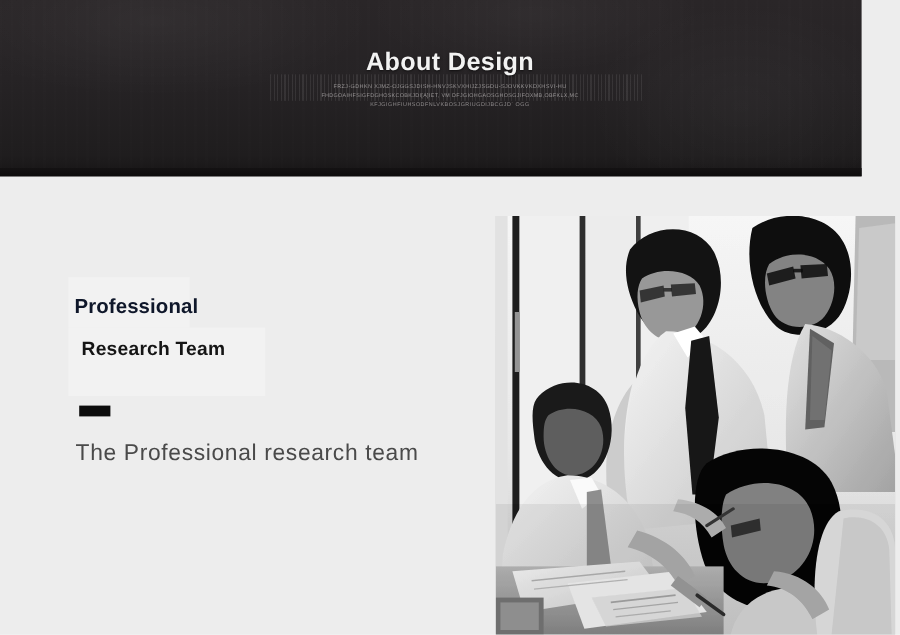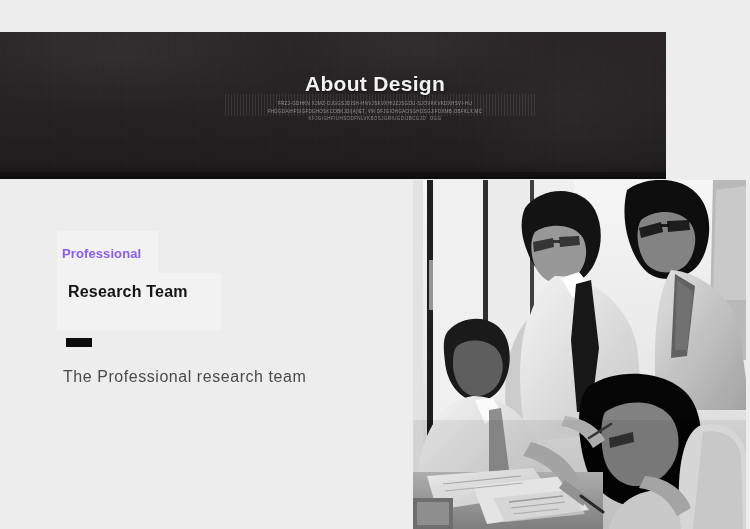--- a/index.html
+++ b/index.html
@@ -14,29 +14,28 @@
     background: #ededed;
     font-family: "Liberation Sans", sans-serif;
     position: relative;
   }
 
   
   .header {
     position: absolute;
     left: 0;
     top: 0;
-    width: 666px;
+    width: 718px;
     height: 147px;
     background:
       radial-gradient(ellipse 260px 90px at 18% 12%, rgba(255,255,255,0.045), rgba(255,255,255,0) 70%),
       radial-gradient(ellipse 200px 70px at 62% 8%,  rgba(255,255,255,0.035), rgba(255,255,255,0) 70%),
       radial-gradient(ellipse 180px 120px at 86% 60%, rgba(255,255,255,0.030), rgba(255,255,255,0) 72%),
       linear-gradient(180deg, #2a2628 0%, #262325 45%, #1f1d1e 88%, #171516 100%);
     overflow: hidden;
-    margin-top: 32px;
   }
 
   .header-texture {
     position: absolute;
     inset: 0;
     opacity: 0.5;
     background:
       repeating-linear-gradient(90deg, rgba(255,255,255,0.015) 0 2px, rgba(0,0,0,0) 2px 9px),
       repeating-linear-gradient(0deg, rgba(255,255,255,0.012) 0 1px, rgba(0,0,0,0) 1px 14px);
     pointer-events: none;
@@ -139,23 +138,23 @@
     top: 126px;
     width: 164px;
     height: 57px;
     background: #f2f2f2;
   }
 
   .eyebrow {
     position: absolute;
     left: 62px;
     top: 100px;
-    font-size: 13px;
+    font-size: 17px;
     font-weight: bold;
-    color: #8b5cf6;
+    color: #0f172a;
     letter-spacing: 0.1px;
     line-height: 1;
   }
 
   .headline {
     position: absolute;
     left: 68px;
     top: 136px;
     font-size: 16px;
     font-weight: bold;
@@ -170,21 +169,21 @@
     top: 191px;
     width: 26px;
     height: 9px;
     background: #0c0c0c;
   }
 
   .subtext {
     position: absolute;
     left: 63px;
     top: 220px;
-    font-size: 16px;
+    font-size: 19px;
     font-weight: normal;
     color: #4a4a4a;
     letter-spacing: 0.55px;
     line-height: 1.2;
   }
 
   
   .photo-wrap {
     position: absolute;
     left: 413px;

